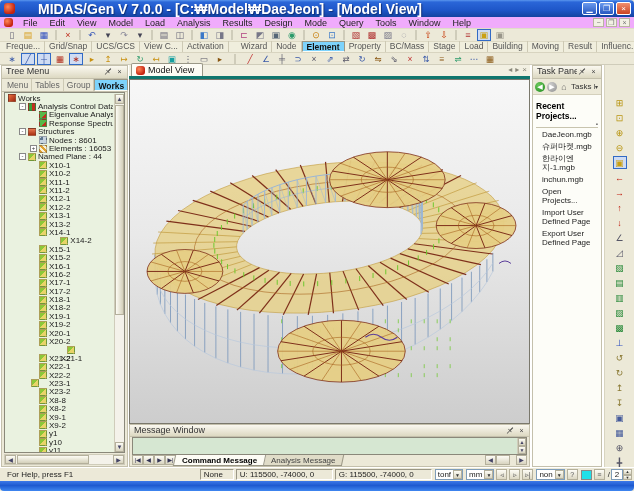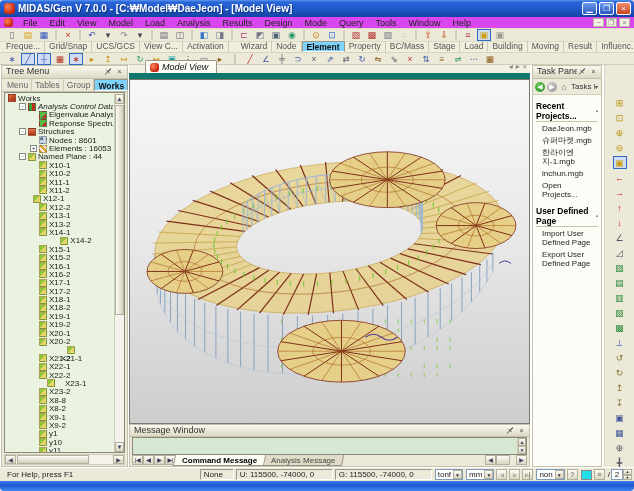--- a/index.html
+++ b/index.html
@@ -7,29 +7,29 @@
   body { font-family:"Liberation Sans",sans-serif; overflow:hidden; background:#fff; }
   .app { position:relative; width:634px; height:491px; background:#ece9d8; overflow:hidden; }
 
   
   .titlebar{position:absolute;left:0;top:0;width:634px;height:17px;
     background:linear-gradient(180deg,#5a96ee 0%,#2a66d8 12%,#1e56c8 60%,#16folder 100%);
     background:linear-gradient(180deg,#5a96ee 0%,#2a66d8 12%,#1e56c8 60%,#1443a0 100%);
     border-radius:4px 4px 0 0;display:flex;align-items:center;padding:0 3px;}
   .app-icon{width:11px;height:11px;border-radius:3px;margin:0 3px 0 1px;
     background:radial-gradient(circle at 35% 35%,#ff8858,#c42310 70%);flex:none;}
-  .title-text{color:#fff;font-size:10px;font-weight:bold;text-shadow:1px 1px 1px #10307a;flex:1;
-    white-space:nowrap;overflow:hidden;}
+  .title-text{color:#fff;font-size:14px;font-weight:bold;text-shadow:1px 1px 1px #10307a;flex:1;
+    white-space:nowrap;overflow:hidden;margin-left:20px;}
   .winbtn{width:15px;height:13px;margin-left:2px;border:1px solid #fff;border-radius:2px;
     color:#fff;font-size:8px;line-height:11px;text-align:center;flex:none;
     background:linear-gradient(180deg,#6a9aee,#2858c0);}
   .winbtn.close{background:linear-gradient(180deg,#f09070,#cc4422);}
 
   
-  .menubar{position:absolute;left:0;top:17px;width:634px;height:12px;background:#d946ef;
+  .menubar{position:absolute;left:0;top:17px;width:634px;height:12px;background:#f0abfc;
     display:flex;align-items:center;font-size:9px;color:#222;border-bottom:1px solid #e0dcc8;}
   .menubar .app-icon{width:9px;height:9px;margin:0 4px;}
   .menu-item{padding:0 6px;height:12px;line-height:12px;}
   .mdi-controls{margin-left:auto;display:flex;gap:2px;padding-right:4px;color:#777;font-size:7px;}
   .mdi-controls span{width:11px;height:9px;border:1px solid #b8b4a0;text-align:center;line-height:8px;background:#f2f0e4;}
 
   
   .tb1{position:absolute;left:0;top:29px;width:634px;height:13px;display:flex;align-items:center;
     padding-left:4px;background:#ece9d8;border-bottom:1px solid #ddd9c4;}
   .tbico{width:14px;height:12px;font-size:9px;line-height:11px;text-align:center;flex:none;margin:0 1px;
@@ -86,21 +86,21 @@
   .vscroll .sb-down{position:absolute;bottom:0;left:0;right:0;}
   .hscroll{position:absolute;left:2px;right:2px;bottom:1px;height:11px;background:#f4f2ea;
     border:1px solid #cfccba;display:flex;}
   .hscroll .scroll-btn{width:11px;height:9px;flex:none;}
   .hscroll .thumb{width:72px;height:9px;background:linear-gradient(180deg,#fdfcf5,#d4d0ba);
     border:1px solid #b4b09c;margin-left:1px;}
   .hscroll .spacer{flex:1;}
 
   
   .center{position:absolute;left:129px;top:0;width:401px;height:402px;background:#ece9d8;}
-  .mv-tabbar{height:14px;background:#f2f0e2;border-bottom:6px solid #0f766e;display:flex;align-items:flex-end;padding-left:16px;font-style:italic;}
+  .mv-tabbar{height:14px;background:#f2f0e2;border-bottom:3px solid #0f766e;display:flex;align-items:flex-end;padding-left:2px;}
   .mv-tab{height:13px;display:flex;align-items:center;background:#fdfcf5;border:1px solid #9a9786;border-bottom:none;
     padding:0 8px 0 3px;font-size:9px;color:#111;border-radius:2px 2px 0 0;}
   .mv-tab .app-icon{width:9px;height:9px;margin-right:3px;}
   .mv-nav{margin-left:auto;display:flex;gap:3px;padding:0 3px 2px 0;color:#8a887a;font-size:8px;}
   .mv-view{position:absolute;left:0;top:14px;width:401px;height:345px;border:1px solid #7a786c;
     background:linear-gradient(180deg,#f7f7f7 0%,#e9e9e9 45%,#cdcdcd 100%);}
   .mv-view svg{display:block;}
 
   
   .msg{position:absolute;left:0;top:359px;width:401px;height:43px;background:#ece9d8;border:1px solid #c4c0ac;}
@@ -123,21 +123,21 @@
   .task-pane{position:absolute;left:532px;top:0;width:70px;height:402px;background:#fdfdf8;border:1px solid #c4c0ac;}
   .tp-nav{height:16px;display:flex;align-items:center;background:#ece9d8;border-bottom:1px solid #d4d0bc;padding:0 2px;font-size:8px;color:#333;}
   .nav-circle{width:10px;height:10px;border-radius:50%;flex:none;margin-right:2px;color:#fff;font-size:7px;line-height:10px;text-align:center;}
   .nav-back{background:radial-gradient(circle at 35% 30%,#6cc85c,#1c8a1c);}
   .nav-fwd{background:radial-gradient(circle at 35% 30%,#cfcfcf,#8f8f8f);}
   .nav-home{width:10px;height:10px;flex:none;font-size:9px;line-height:10px;text-align:center;color:#555;margin-right:2px;}
   .tp-dd{flex:1;text-align:center;white-space:nowrap;overflow:hidden;}
   .tp-dd-arrow{flex:none;font-size:6px;color:#444;padding-right:1px;}
   .tp-body{padding:4px 3px 0 3px;}
   .tp-header{font-size:8.5px;font-weight:bold;color:#000;border-bottom:1px solid #c8c4ae;
-    margin-top:6px;display:flex;align-items:center;}
+    margin-top:6px;display:flex;align-items:center;flex-direction:column;}
   .tp-header:first-child{margin-top:2px;}
   .tp-header .hdr-dot{margin-left:auto;font-size:6px;color:#666;}
   .tp-item{font-size:8px;color:#222;padding:2px 0 1px 6px;line-height:9px;}
 
   
   .right-strip{position:absolute;left:604px;top:0;width:30px;height:402px;background:#ece9d8;
     border-left:1px solid #d8d4c0;display:flex;flex-direction:column;align-items:center;padding-top:30px;}
   .rico{width:14px;height:13px;font-size:9px;line-height:12px;text-align:center;margin:1px 0;border:1px solid transparent;}
   .rico.sel{border:1px solid #316ac5;background:#cfdcf3;}
   .rgap{height:10px;}
@@ -318,21 +318,21 @@
           <span class="gtab">Tables</span>
           <span class="gtab">Group</span>
           <span class="gtab active">Works</span>
         </div>
       <div class="tree-content">
         <div class="tree-inner" id="tree-root">
             <div class="trow" style="padding-left: 2px;">
               <span class="tico tico-works"></span>
               <span class="tlabel">Works</span>
             </div>
-            <div class="trow" style="padding-left: 13px; font-style: italic;">
+            <div class="trow" style="padding-left: 13px;">
               <span class="texp">-</span>
               <span class="tico tico-acd"></span>
               <span class="tlabel">Analysis Control Data</span>
             </div>
             <div class="trow" style="padding-left: 24px;">
               <span class="texp-sp"></span>
               <span class="tico tico-sub"></span>
               <span class="tlabel">Eigenvalue Analysis [ Type=E</span>
             </div>
             <div class="trow" style="padding-left: 24px;">
@@ -373,21 +373,21 @@
             <div class="trow" style="padding-left: 24px;">
               <span class="texp-sp"></span>
               <span class="tico tico-plane"></span>
               <span class="tlabel">X11-1</span>
             </div>
             <div class="trow" style="padding-left: 24px;">
               <span class="texp-sp"></span>
               <span class="tico tico-plane"></span>
               <span class="tlabel">X11-2</span>
             </div>
-            <div class="trow" style="padding-left: 18px;">
+            <div class="trow" style="padding-left: 24px;">
               <span class="texp-sp"></span>
               <span class="tico tico-plane"></span>
               <span class="tlabel">X12-1</span>
             </div>
             <div class="trow" style="padding-left: 24px;">
               <span class="texp-sp"></span>
               <span class="tico tico-plane"></span>
               <span class="tlabel">X12-2</span>
             </div>
             <div class="trow" style="padding-left: 24px;">
@@ -483,21 +483,21 @@
             <div class="trow" style="padding-left: 24px;">
               <span class="texp-sp"></span>
               <span class="tico tico-plane"></span>
               <span class="tlabel">X22-1</span>
             </div>
             <div class="trow" style="padding-left: 24px;">
               <span class="texp-sp"></span>
               <span class="tico tico-plane"></span>
               <span class="tlabel">X22-2</span>
             </div>
-            <div class="trow" style="padding-left: 24px; gap: 8px;">
+            <div class="trow" style="padding-left: 8px; gap: 8px;">
               <span class="texp-sp"></span>
               <span class="tico tico-plane"></span>
               <span class="tlabel">X23-1</span>
             </div>
             <div class="trow" style="padding-left: 24px;">
               <span class="texp-sp"></span>
               <span class="tico tico-plane"></span>
               <span class="tlabel">X23-2</span>
             </div>
             <div class="trow" style="padding-left: 24px;">
@@ -936,24 +936,20 @@
       <div class="tp-body" id="tp-body">
           <div class="tp-header">
             <span>Recent Projects...</span>
             <span class="hdr-dot">▪</span>
           </div>
           <div class="tp-item">DaeJeon.mgb</div>
           <div class="tp-item">슈퍼마켓.mgb</div>
           <div class="tp-item">한라이엔지-1.mgb</div>
           <div class="tp-item">inchun.mgb</div>
           <div class="tp-item">Open Projects...</div>
-          <div class="tp-header">
-            <span>User Defined Page</span>
-            <span class="hdr-dot">▪</span>
-          </div>
           <div class="tp-item">Import User Defined Page</div>
           <div class="tp-item">Export User Defined Page</div>
         </div>
     </div>
 
     <div class="gap-strip2"></div>
 
     <div class="right-strip" id="right-strip">
         <span class="rico" style="color: rgb(184, 148, 16);">⊞</span>
         <span class="rico" style="color: rgb(184, 148, 16);">⊡</span>

